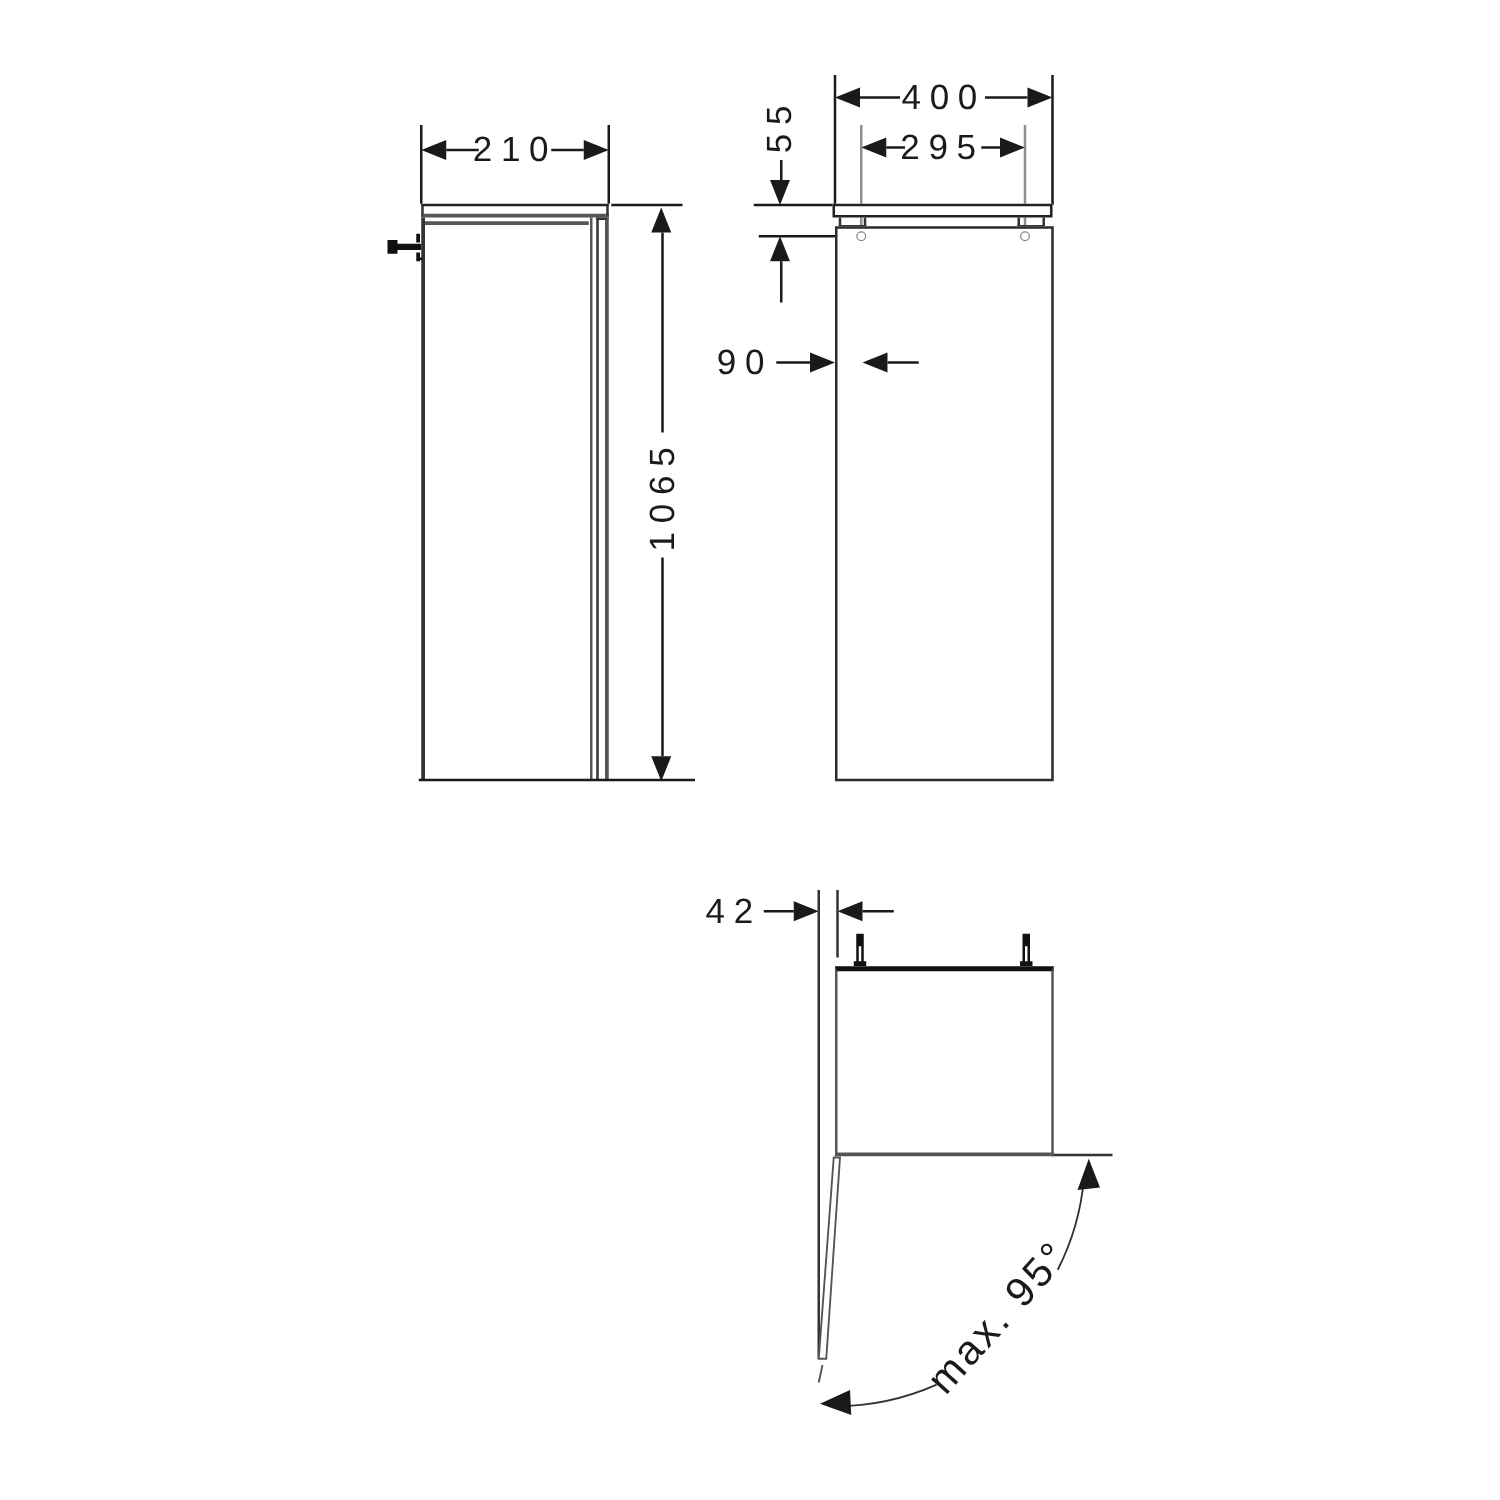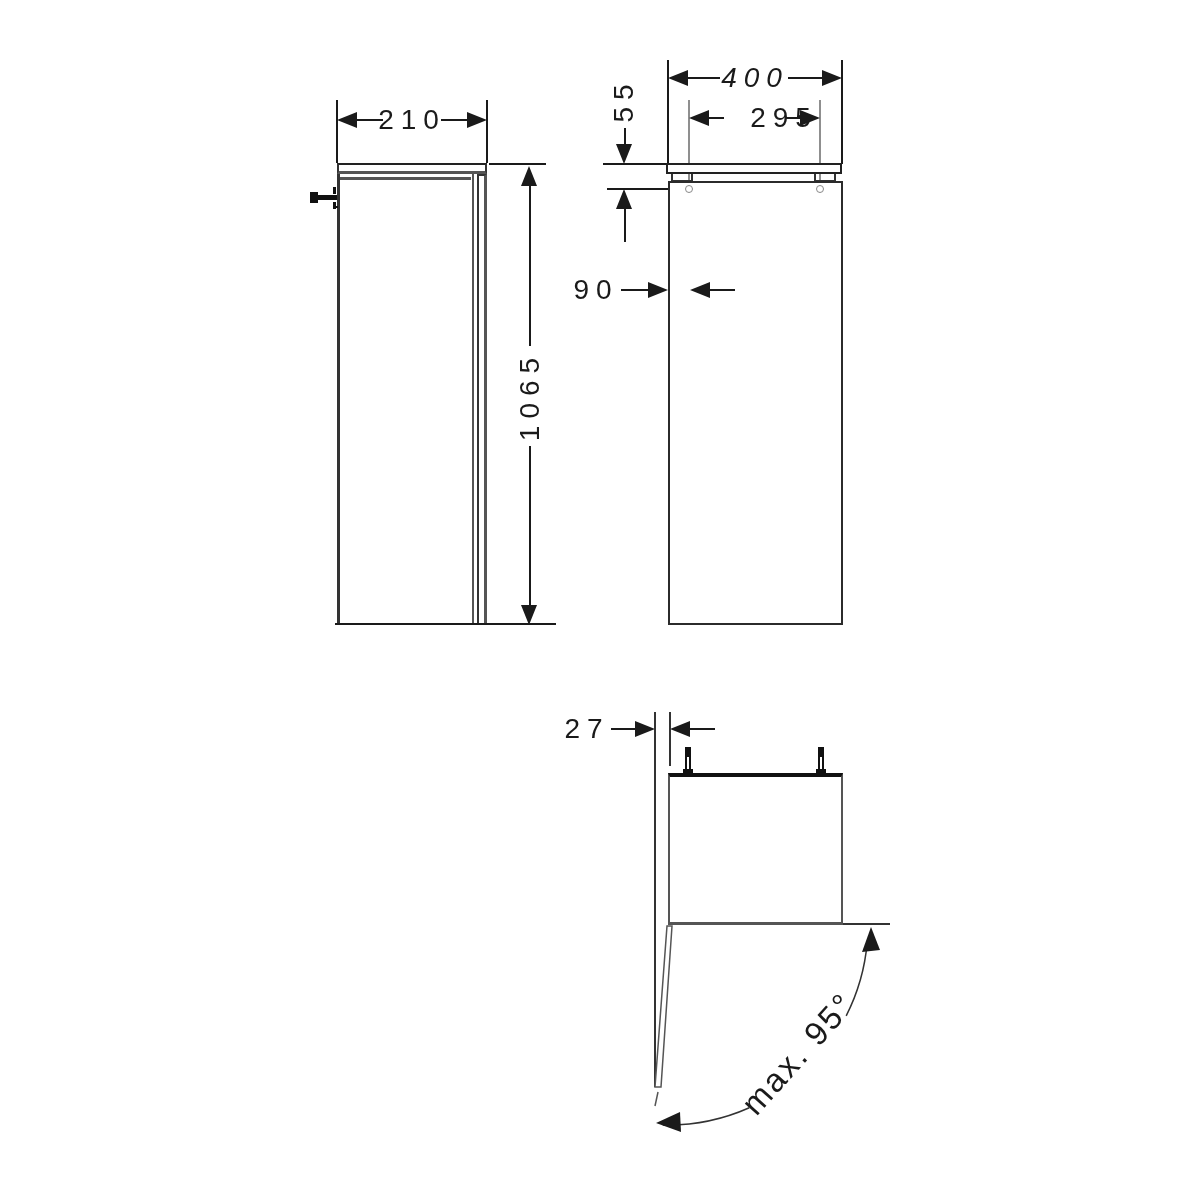--- a/index.html
+++ b/index.html
@@ -50,29 +50,29 @@
   <div class="ar aU" style="left:521px;top:166px;"></div>
   <div class="ln" style="left:529px;top:186px;width:2px;height:160px;"></div>
   <div class="dim rot" style="left:530px;top:396px;">1065</div>
   <div class="ln" style="left:529px;top:446px;width:2px;height:159px;"></div>
   <div class="ar aD" style="left:521px;top:605px;"></div>
 
   <div class="ln" style="left:667px;top:60px;width:2px;height:104px;"></div>
   <div class="ln" style="left:841px;top:60px;width:2px;height:104px;"></div>
   <div class="ar aL" style="left:668px;top:70px;"></div>
   <div class="ln" style="left:688px;top:77px;width:32px;height:2px;"></div>
-  <div class="dim" style="left:755px;top:78px;font-style:italic;">400</div>
+  <div class="dim" style="left:755px;top:78px;">400</div>
   <div class="ln" style="left:788px;top:77px;width:34px;height:2px;"></div>
   <div class="ar aR" style="left:822px;top:70px;"></div>
 
   <div class="lng" style="left:688px;top:100px;width:2px;height:207px;"></div>
   <div class="lng" style="left:819px;top:100px;width:2px;height:87px;"></div>
   <div class="ar aL" style="left:689px;top:110px;"></div>
   <div class="ln" style="left:709px;top:117px;width:15px;height:2px;"></div>
-  <div class="dim" style="left:784px;top:118px;">295</div>
+  <div class="dim" style="left:754px;top:118px;">295</div>
   <div class="ln" style="left:785px;top:117px;width:15px;height:2px;"></div>
   <div class="ar aR" style="left:800px;top:110px;"></div>
 
   <div class="dim rot" style="left:624px;top:100px;">55</div>
   <div class="ln" style="left:624px;top:128px;width:2px;height:18px;"></div>
   <div class="ar aD" style="left:616px;top:144px;"></div>
   <div class="ar aU" style="left:616px;top:189px;"></div>
   <div class="ln" style="left:624px;top:209px;width:2px;height:33px;"></div>
   <div class="ln" style="left:603px;top:163px;width:65px;height:2px;"></div>
   <div class="ln" style="left:607px;top:188px;width:79px;height:2px;"></div>
@@ -83,21 +83,21 @@
   <div class="shape" style="left:668px;top:181px;width:175px;height:444px;border:2px solid #2b2b2b;"></div>
   <div class="shape" style="left:685px;top:185px;width:8px;height:8px;border:1.5px solid #888;border-radius:50%;"></div>
   <div class="shape" style="left:816px;top:185px;width:8px;height:8px;border:1.5px solid #888;border-radius:50%;"></div>
 
   <div class="dim" style="left:596px;top:290px;">90</div>
   <div class="ln" style="left:621px;top:289px;width:27px;height:2px;"></div>
   <div class="ar aR" style="left:648px;top:282px;"></div>
   <div class="ar aL" style="left:690px;top:282px;"></div>
   <div class="ln" style="left:710px;top:289px;width:25px;height:2px;"></div>
 
-  <div class="dim" style="left:587px;top:729px;">27</div>
+  <div class="dim" style="left:587px;top:729px;">42</div>
   <div class="ln" style="left:611px;top:728px;width:24px;height:2px;"></div>
   <div class="ar aR" style="left:635px;top:721px;"></div>
   <div class="ar aL" style="left:670px;top:721px;"></div>
   <div class="ln" style="left:690px;top:728px;width:25px;height:2px;"></div>
 
   <div class="ln" style="left:654px;top:712px;width:2px;height:375px;background:#333;"></div>
   <div class="ln" style="left:669px;top:712px;width:2px;height:54px;background:#333;"></div>
 
   <div class="blk" style="left:685px;top:747px;width:6px;height:26px;"></div>
   <div class="blk" style="left:687px;top:757px;width:2px;height:15px;background:#fff;"></div>

